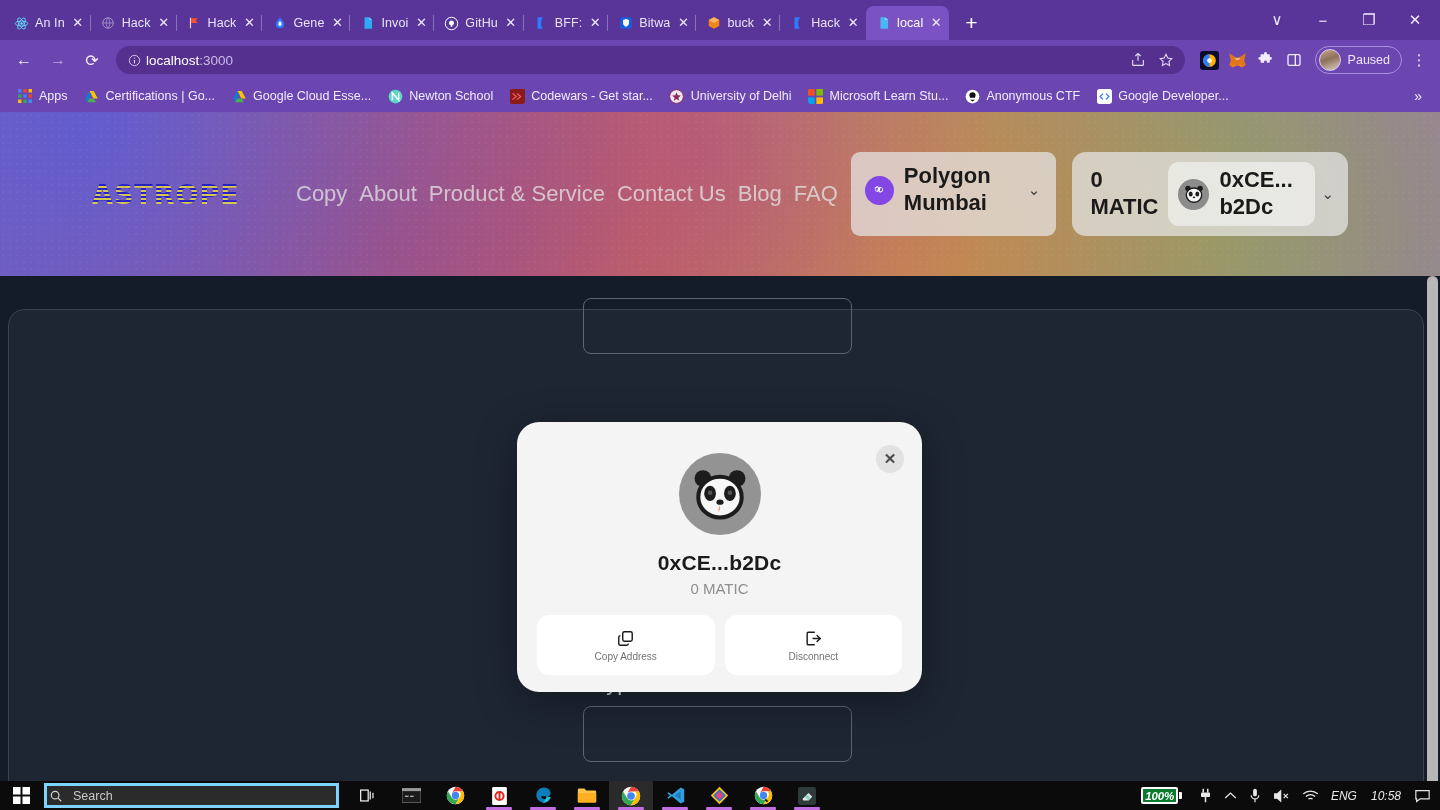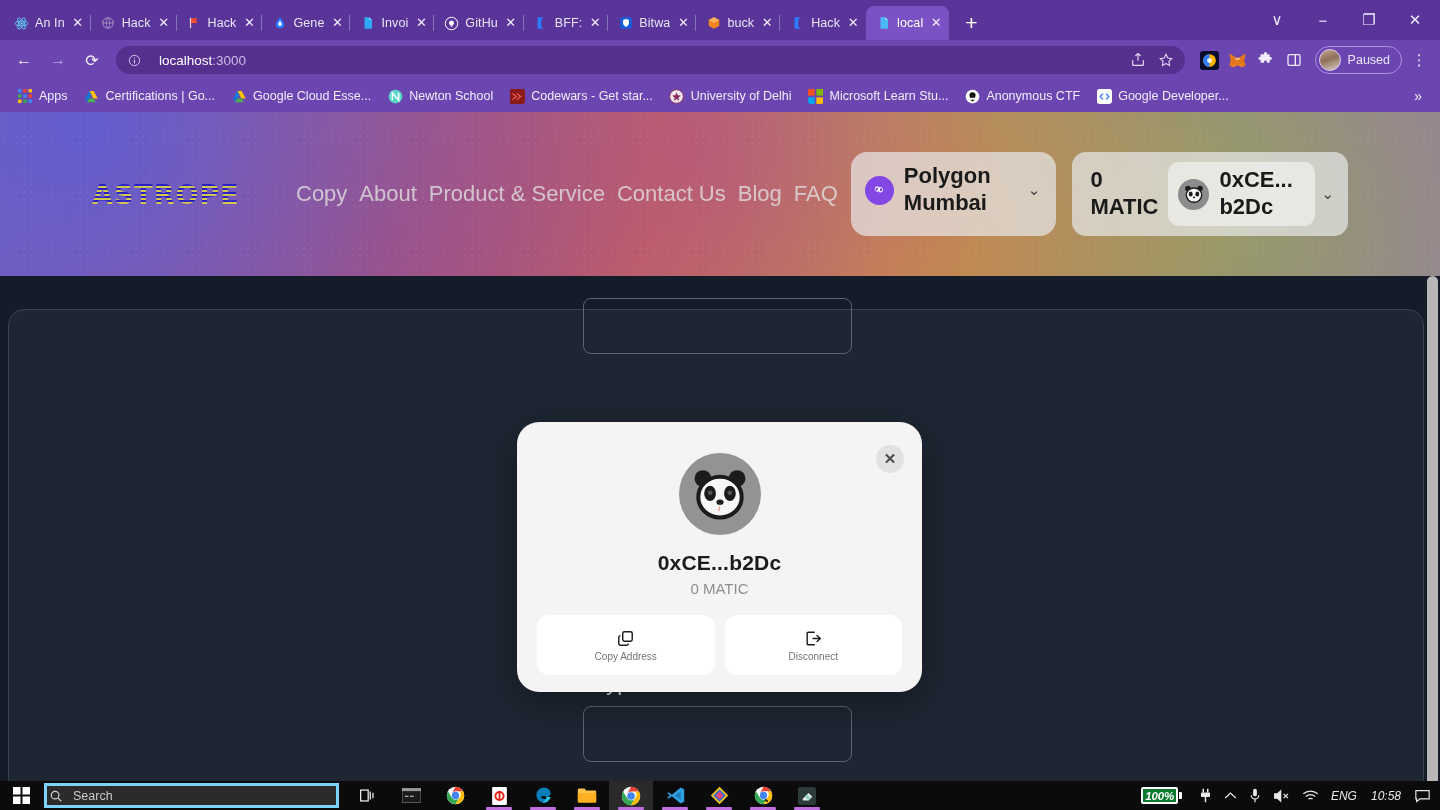--- a/index.html
+++ b/index.html
@@ -57,21 +57,21 @@
   
   .navbar { height:40px; background:#6b46b0; display:flex; align-items:center; padding:0 8px; gap:2px; }
   .navicon {
     width:32px; height:32px; border-radius:50%;
     display:flex; align-items:center; justify-content:center;
     color:#f3eefb; font-size:16px;
   }
   .navicon.dim { color:#b9a6dd; }
   .omnibox {
     flex:1 1 auto; height:28px; margin:0 6px; background:#55308f;
-    border-radius:14px; display:flex; align-items:center; padding:0 12px; gap:18px;
+    border-radius:14px; display:flex; align-items:center; padding:0 12px; gap:5px;
     position:relative;
   }
   .omnibox .oicon { color:#d9cdf0; font-size:12px; display:flex; }
   .omnibox .otext { color:#fff; font-size:13.5px; white-space:nowrap; }
   .omnibox .otext .gray { color:#c9bbe6; }
   .omnibox-right { position:absolute; right:6px; display:flex; align-items:center; gap:2px; }
   .omnibox-right span {
     width:26px; height:26px; display:flex; align-items:center; justify-content:center;
     color:#e5dbf7; font-size:13px;
   }
@@ -130,21 +130,21 @@
     background:repeating-linear-gradient(0deg,#2a21c4 0px,#2a21c4 2px,#d6c84e 2px,#d6c84e 4px);
     -webkit-background-clip:text; background-clip:text; color:transparent;
     filter:blur(.3px);
   }
 
   .nav { position:relative; z-index:2; display:flex; align-items:center; gap:0; margin-left:28px; }
   .nav a { color:rgba(226,226,226,.78); font-size:22px; padding:0 6px; text-decoration:none; white-space:nowrap; }
 
   .wallet-area { position:relative; z-index:2; margin-left:auto; display:flex; align-items:center; gap:16px; }
   .chain-btn {
-    background:rgba(230,230,230,.72); border-radius:16px; height:84px;
+    background:rgba(230,230,230,.72); border-radius:9px; height:84px;
     display:flex; align-items:center; gap:10px; padding:0 16px 8px 14px;
   }
   .chain-logo {
     width:29px; height:29px; border-radius:50%; background:#8247e5;
     display:flex; align-items:center; justify-content:center; flex:0 0 29px;
   }
   .chain-name { font-size:22px; font-weight:700; color:#1a1a1a; line-height:1.22; width:112px; }
   .acct-btn {
     background:rgba(230,230,230,.72); border-radius:14px; height:84px;
     display:flex; align-items:center; gap:4px; padding:0 14px 0 18px;

